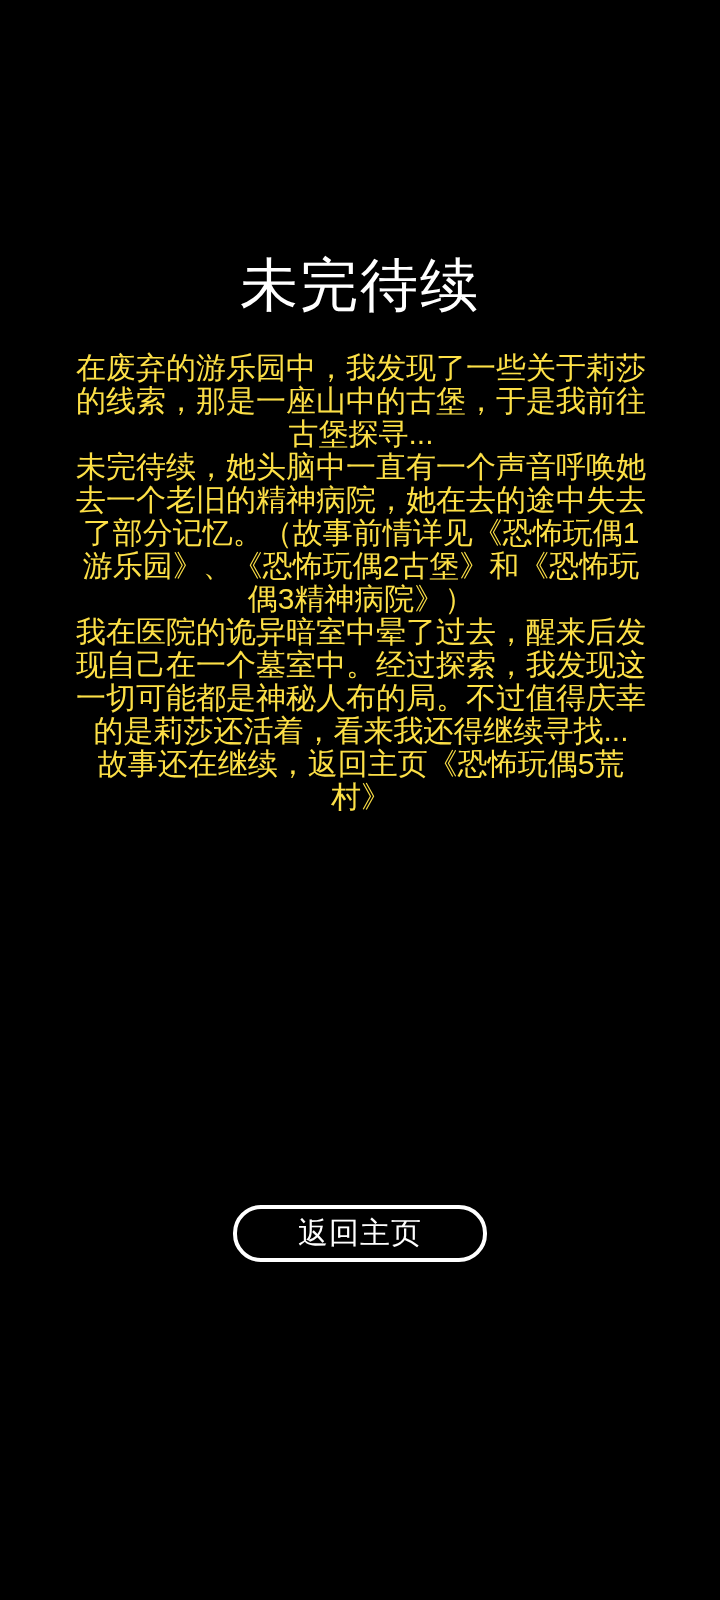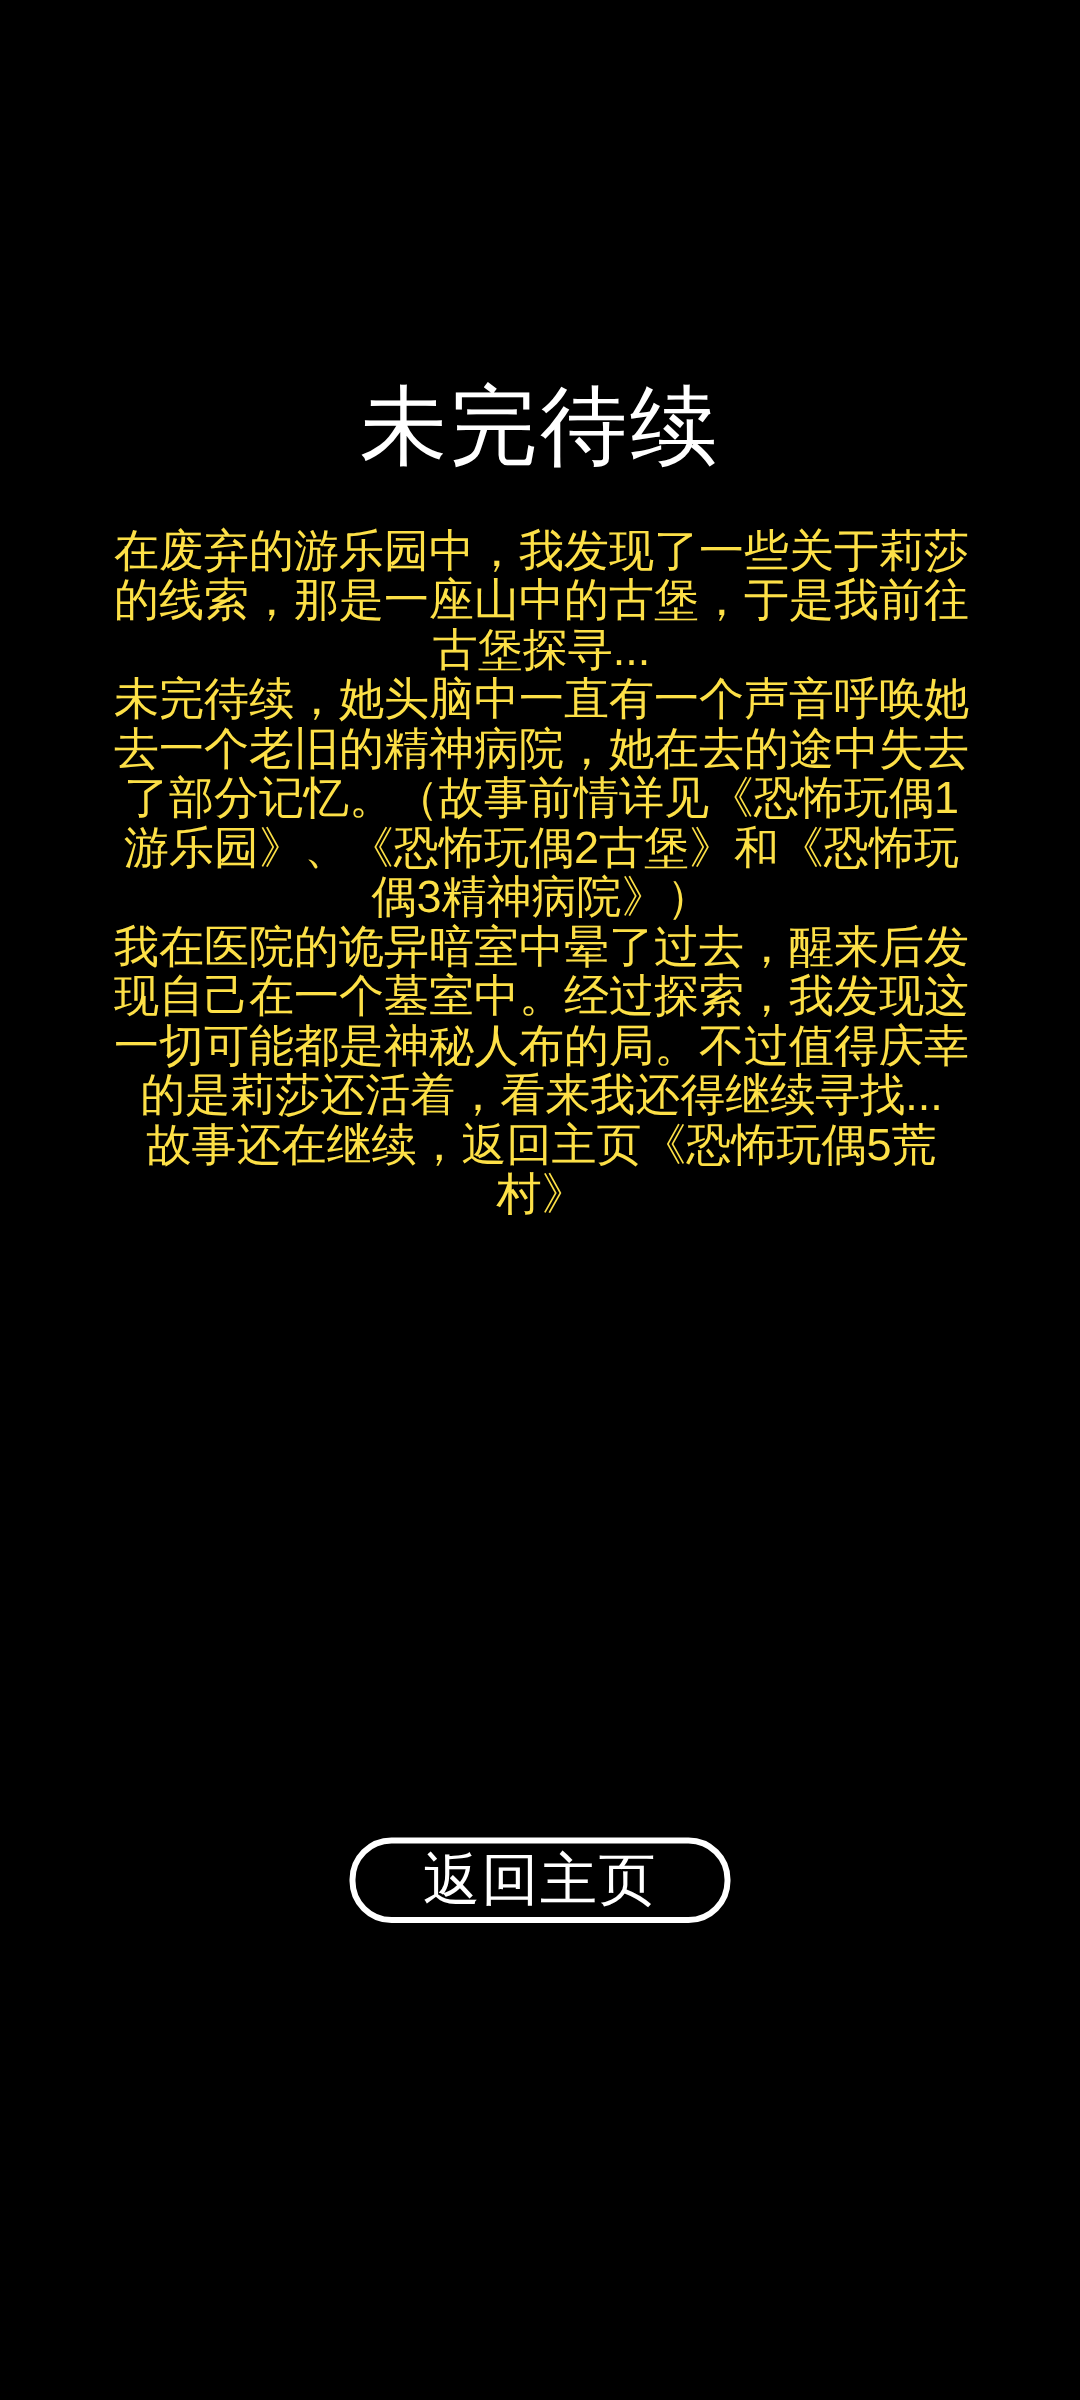--- a/index.html
+++ b/index.html
@@ -48,29 +48,28 @@
     position: absolute;
     left: 233px;
     top: 1205px;
     width: 254px;
     height: 57px;
     box-sizing: border-box;
     background: #000000;
     border: 4px solid #ffffff;
     border-radius: 28px;
     color: #ffffff;
-    font-size: 38px;
+    font-size: 30px;
     font-family: "Liberation Sans", "DejaVu Sans", sans-serif;
     display: flex;
     align-items: center;
     justify-content: center;
     letter-spacing: 1px;
     padding: 0;
     cursor: pointer;
-    margin-top: 20px;
   }
 </style>
 </head>
 <body>
 
 <div class="screen">
 
   <h1 class="title">未完待续</h1>
 
   <div class="story">

